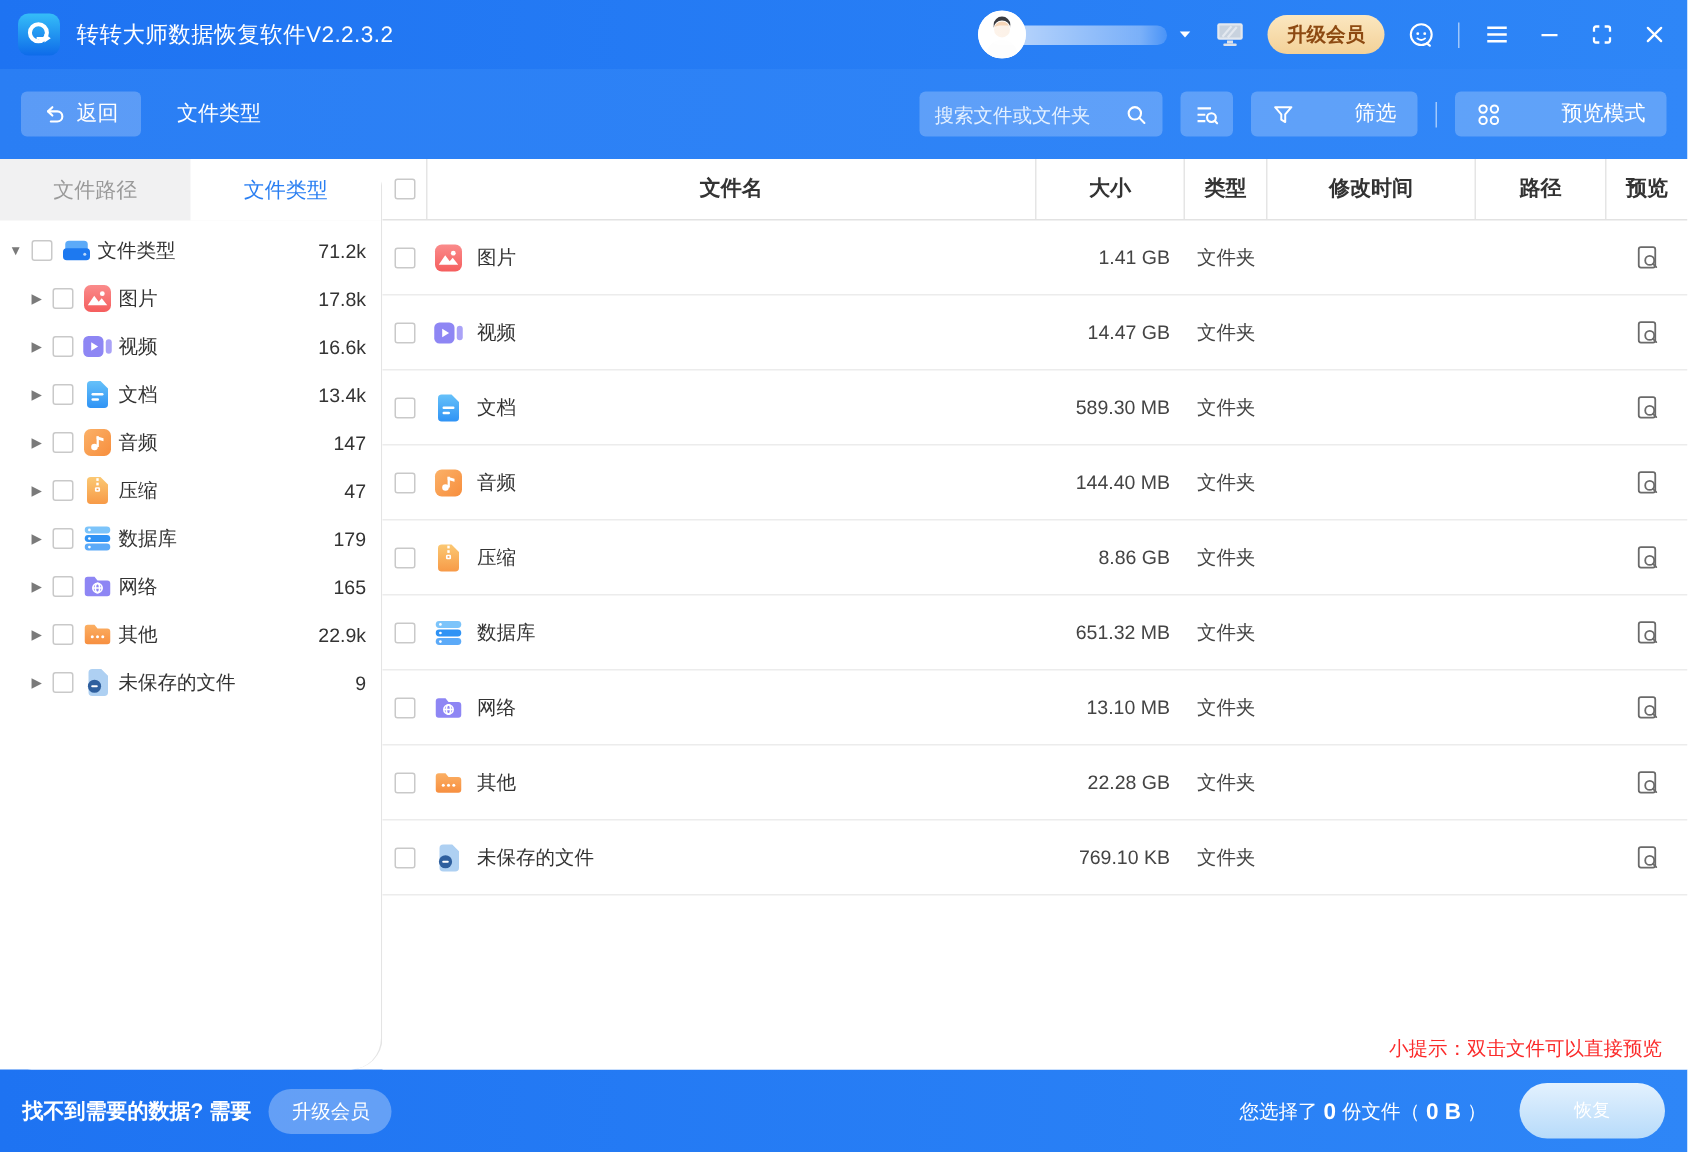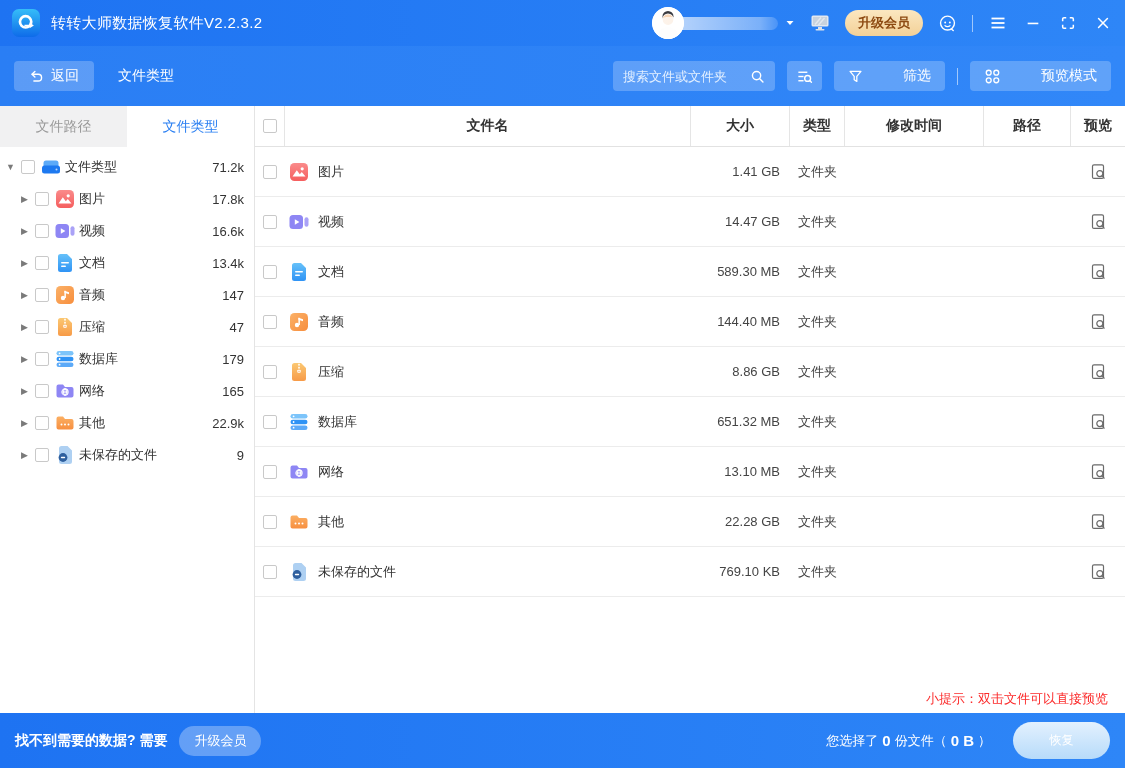--- a/index.html
+++ b/index.html
@@ -39,21 +39,21 @@
   .search-box input { flex:1; background:transparent; border:none; outline:none; color:#fff; font-size:13px;
     font-family:inherit; min-width:0; }
   .search-box input::placeholder { color:#e4f0ff; opacity:1; }
   .sq-btn { height:30px; background:rgba(255,255,255,.23); border-radius:4px; border:none; cursor:pointer;
     display:flex; align-items:center; justify-content:center; gap:7px; color:#fff; font-size:14px; }
   .sq-btn.icon-only { width:35px; }
   .sq-btn.labeled { padding:0 14px;gap:40px; }
 
   
   .main { display:flex; height:607px; }
-  .sidebar { width:255px; flex:0 0 auto; border-right:1px solid #e4e4e4; background:#fff; }
+  .sidebar { width:255px; flex:0 0 auto; border-right:1px solid #e4e4e4; background:#fff;border-radius:21px; }
   .tabs { display:flex; height:41px; background:#f1f1f2; }
   .tab { flex:1; display:flex; align-items:center; justify-content:center; font-size:14px; color:#9a9a9a; cursor:pointer; }
   .tab.active { background:#fff; color:#2a7ff2; }
   .tree { padding-top:4px; }
   .tree-item { height:32px; display:flex; align-items:center; padding:0 10px 0 18px; cursor:pointer; }
   .tree-item.root { padding-left:4px; }
   .arrow { width:13px; font-size:9px; color:#7a7a7a; text-align:center; flex:0 0 auto; }
   .cb { width:14px; height:14px; border:1px solid #c9c9c9; border-radius:2px; background:#fff; flex:0 0 auto; margin:0 4px; }
   .tree-icon { width:20px; height:20px; margin:0 4px 0 2px; flex:0 0 auto; }
   .tree-label { font-size:13px; color:#333; }
@@ -81,21 +81,21 @@
   .prev-btn { width:22px; height:22px; background:none; border:none; cursor:pointer; padding:2px; }
   .hint { position:absolute; right:17px; bottom:5px; color:#fb2b2b; font-size:13px; white-space:nowrap; }
 
   
   .bottombar { height:55px; background:linear-gradient(90deg,#1e73f2,#2e86f7);
     display:flex; align-items:center; padding:0 15px; }
   .bb-left-text { color:#fff; font-size:14px; font-weight:bold; }
   .deep-btn { margin-left:12px; background:rgba(255,255,255,.3); color:#fff; font-size:13px;
     padding:6px 15px; border-radius:15px; border:none; cursor:pointer; }
   .bb-right { margin-left:auto; display:flex; align-items:center; gap:22px; }
-  .sel-text { color:#fff; font-size:13px; display:flex; align-items:flex-start; gap:4px; }
+  .sel-text { color:#fff; font-size:13px; display:flex; align-items:flex-end; gap:4px; }
   .sel-text b { font-size:15px; font-weight:bold; }
   .recover-btn { width:97px; height:37px; border-radius:19px; border:none; cursor:pointer;
     background:linear-gradient(180deg,#e3f1fe,#b7dbfa); color:#fff; font-size:12px; }
 </style>
 </head>
 <body>
 
 <div class="titlebar">
   <div class="logo">
     <svg width="22" height="22" viewBox="0 0 28 28">

